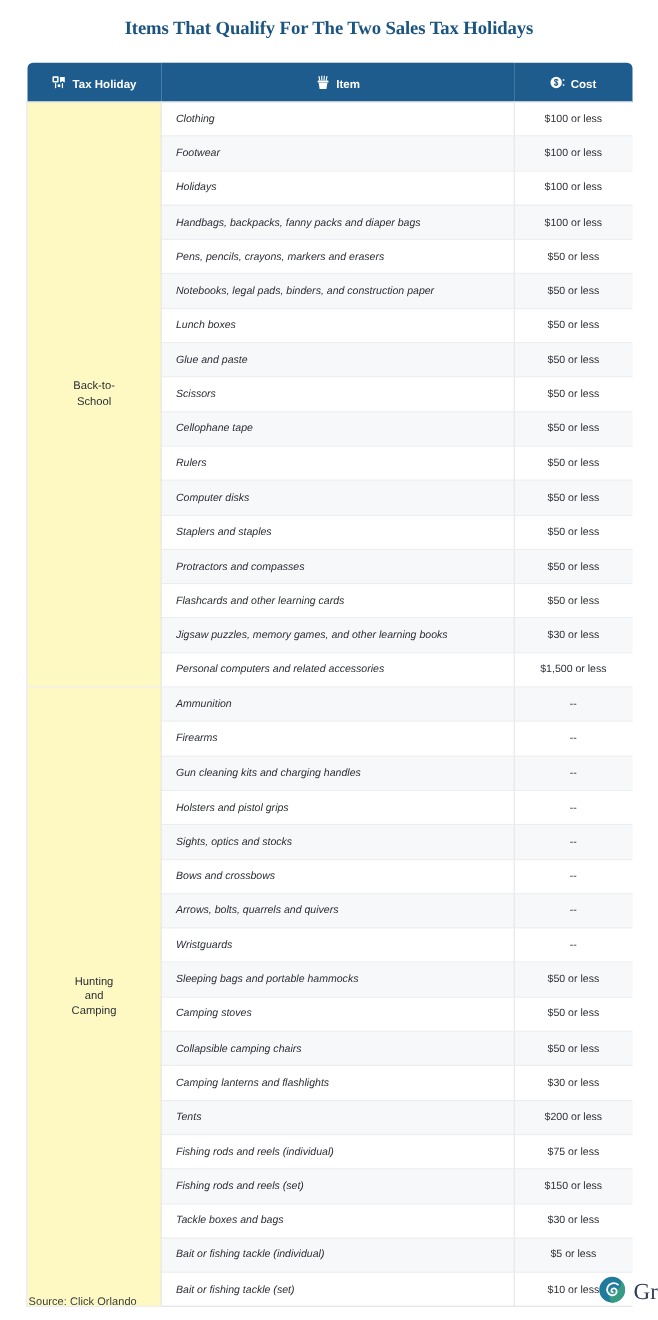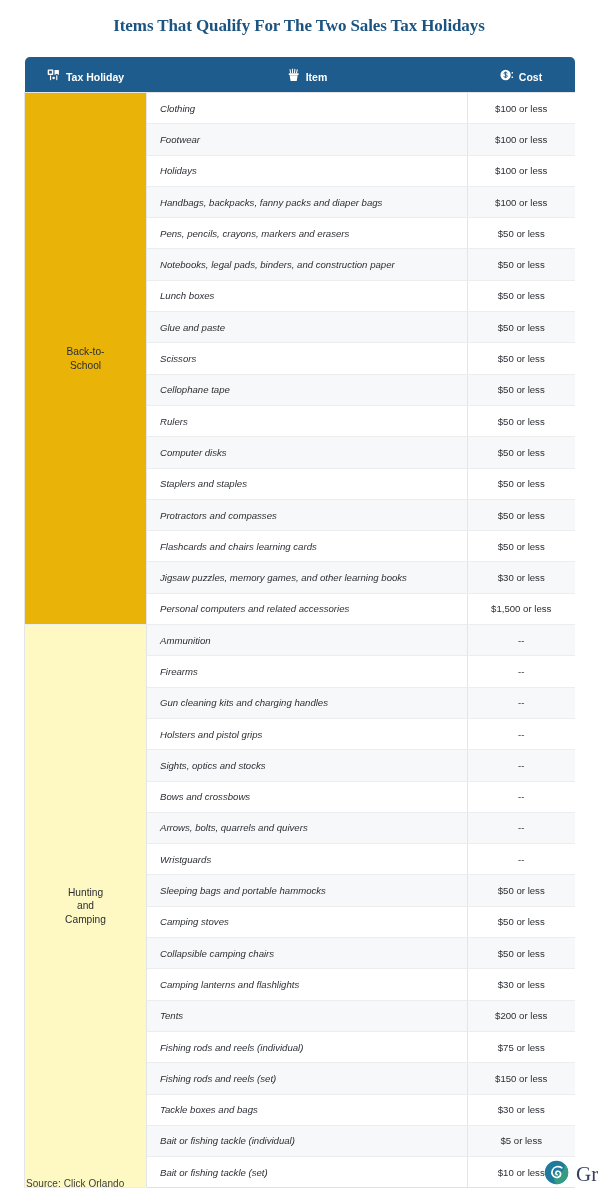--- a/index.html
+++ b/index.html
@@ -69,21 +69,21 @@
   tbody td.cost { text-align:center; border-right:none; }
   tbody tr.alt td { background:#f7f8f9; }
 
   tbody td.holiday {
     border-left:1px solid #e3e5e8;
     text-align:center;
     vertical-align:middle;
     font-size:10.2px;
     color:#2b2e34;
     line-height:1.32;
-    background:#eab308;
+    background:#fef9c3;
     border-bottom:1px solid #ebedef;
   }
   tbody td.holiday.shaded { background:#fef9c3; }
   tbody tr.first-of-section td { border-top:1px solid #e3e5e8; }
   tbody tr.last-row td { border-bottom:1px solid #dfe1e4; }
 
   
   .source {
     position:absolute; left:26px; top:1178px;
     font-size:10px; color:#3a3d42;
@@ -217,21 +217,21 @@
         </tr>
         <tr>
           <td class="item">Staplers and staples</td>
           <td class="cost">$50 or less</td>
         </tr>
         <tr class="alt">
           <td class="item">Protractors and compasses</td>
           <td class="cost">$50 or less</td>
         </tr>
         <tr>
-          <td class="item">Flashcards and chairs learning cards</td>
+          <td class="item">Flashcards and other learning cards</td>
           <td class="cost">$50 or less</td>
         </tr>
         <tr class="alt">
           <td class="item">Jigsaw puzzles, memory games, and other learning books</td>
           <td class="cost">$30 or less</td>
         </tr>
         <tr>
           <td class="item">Personal computers and related accessories</td>
           <td class="cost">$1,500 or less</td>
         </tr>

